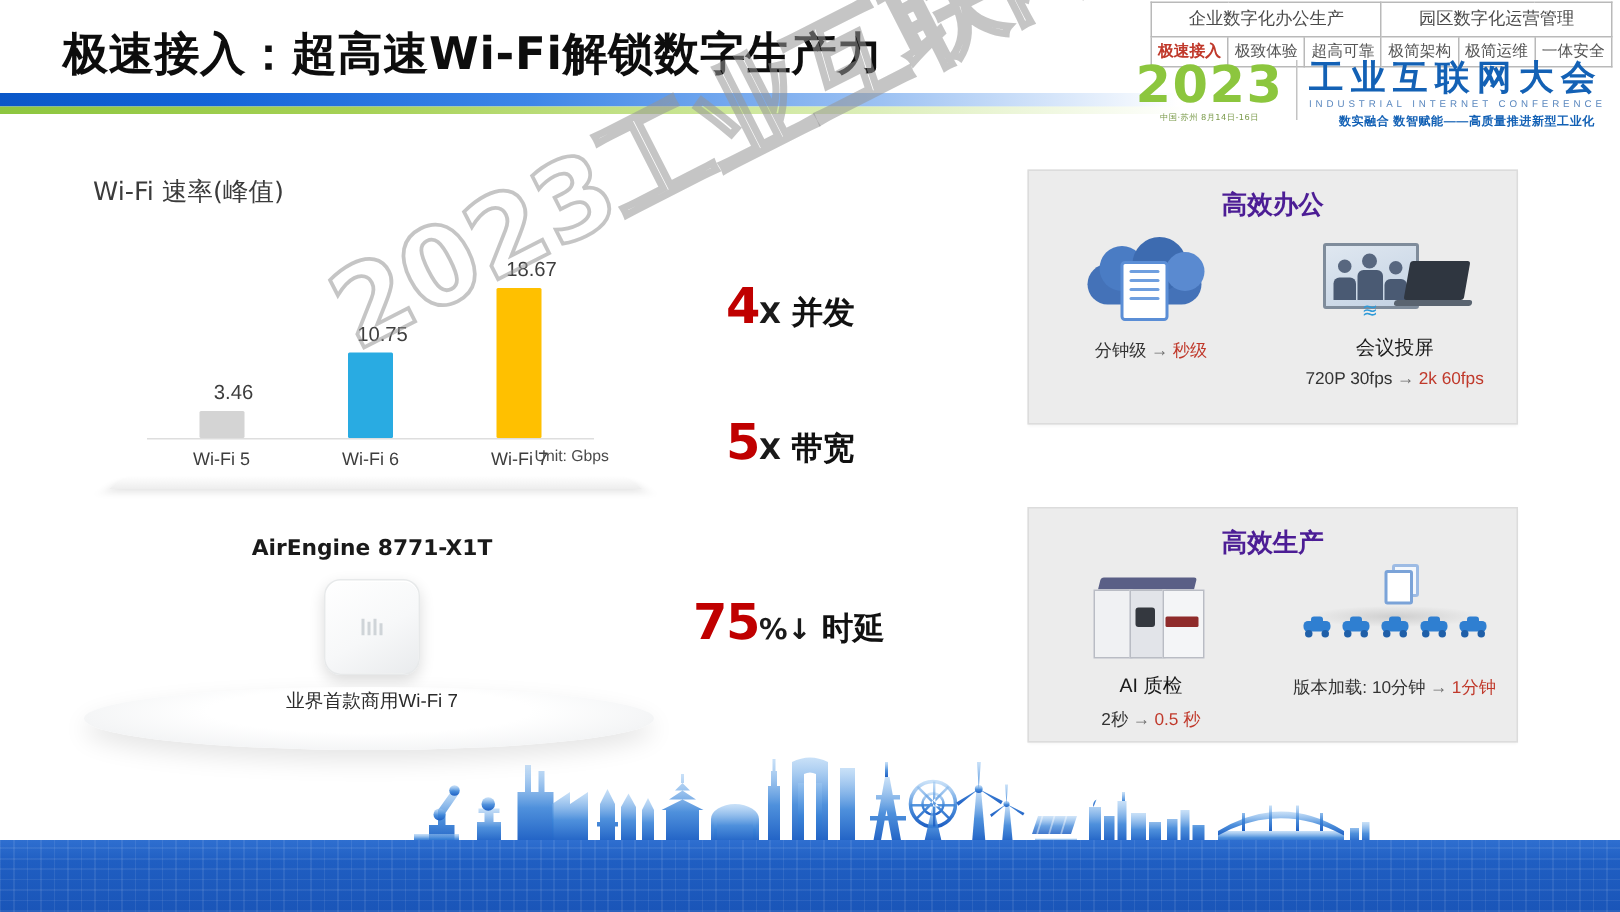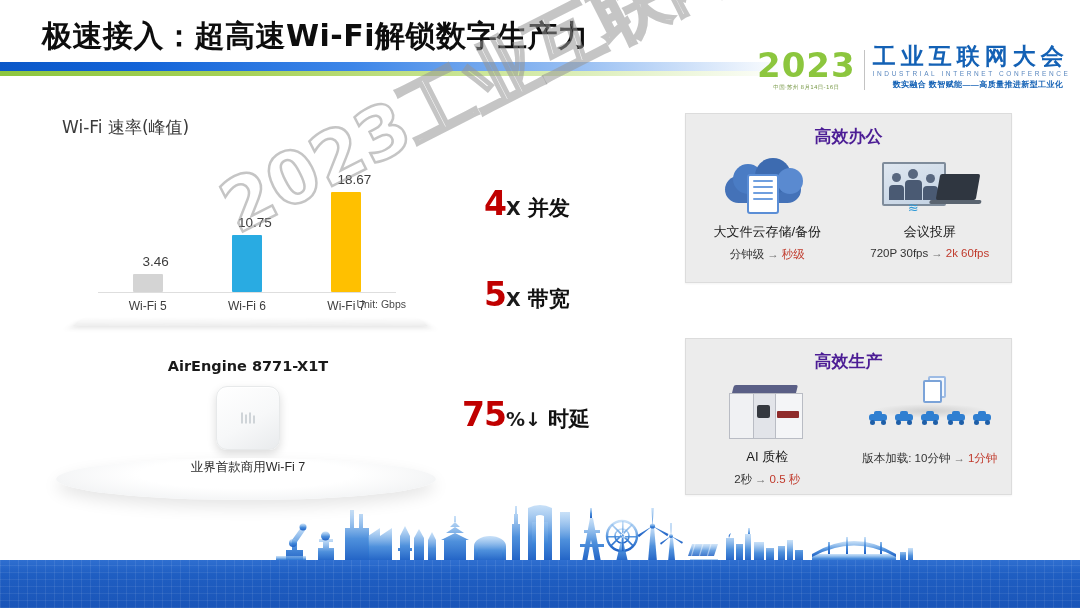--- a/index.html
+++ b/index.html
@@ -37,21 +37,21 @@
     border:1px solid #b9b9b9;
     text-align:center;color:#555;
     font-size:10.5px;padding:2px 0 3px;
     font-family:"DejaVu Sans","Liberation Sans",sans-serif;
     white-space:nowrap;
   }
   .navtable td.grp{font-size:11.5px;color:#4a4a4a;padding:3px 0 4px;}
   .navtable td.active{color:#c0392b;font-weight:bold;}
 
   
-  .conf-logo{position:absolute;left:757px;top:40px;width:318px;height:50px;display:flex;align-items:flex-end;}
+  .conf-logo{position:absolute;left:757px;top:40px;width:318px;height:50px;display:flex;align-items:flex-start;}
   .logo-2023{
     font-size:34px;font-weight:bold;color:#8cc63e;letter-spacing:1px;line-height:1;
     font-family:"DejaVu Sans","Liberation Sans",sans-serif;
   }
   .logo-2023 .sub{display:block;font-size:5.5px;color:#7a9a4a;letter-spacing:.3px;font-weight:normal;margin-top:3px;text-align:center;}
   .logo-div{width:1px;height:40px;background:#c3c3c3;margin:0 8px;}
   .logo-cn{
     font-size:23px;font-weight:bold;color:#1361b5;letter-spacing:5px;line-height:1.05;
     font-family:"DejaVu Sans","Liberation Sans",sans-serif;
   }
@@ -222,20 +222,36 @@
 </style>
 </head>
 <body>
 
 <div class="slide">
 
   <div class="title">极速接入：超高速Wi-Fi解锁数字生产力</div>
   <div class="rule-blue"></div>
   <div class="rule-green"></div>
 
+  <table class="navtable">
+    <tbody>
+        <tr>
+      <td class="grp" colspan="3">企业数字化办公生产</td>
+      <td class="grp" colspan="3">园区数字化运营管理</td>
+    </tr>
+    <tr>
+      <td class="active">极速接入</td>
+      <td>极致体验</td>
+      <td>超高可靠</td>
+      <td>极简架构</td>
+      <td>极简运维</td>
+      <td>一体安全</td>
+    </tr>
+  </tbody>
+    </table>
 
   <div class="conf-logo">
     <div class="logo-2023">
       <span>2023</span>
       <span class="sub">中国·苏州 8月14日-16日</span>
     </div>
     <div class="logo-div"></div>
     <div>
       <div class="logo-cn">工业互联网大会</div>
       <div class="logo-en">INDUSTRIAL INTERNET CONFERENCE</div>
@@ -305,21 +321,20 @@
               <div class="c4"></div>
             <div class="doc2"></div>
             <div class="doc">
                 <span></span>
                 <span></span>
                 <span></span>
                 <span></span>
               </div>
           </div>
         </div>
-        <div class="cell-name">大文件云存储/备份</div>
         <div class="cell-kpi">
           <span>分钟级</span><span class="arw">→</span><span class="hi">秒级</span>
         </div>
       </div>
 
       <div class="cell">
         <div class="ico">
           <div class="meet">
             <div class="scr">
               <div class="h" style="left:8px;top:9px;width:9px;height:9px;"></div>

